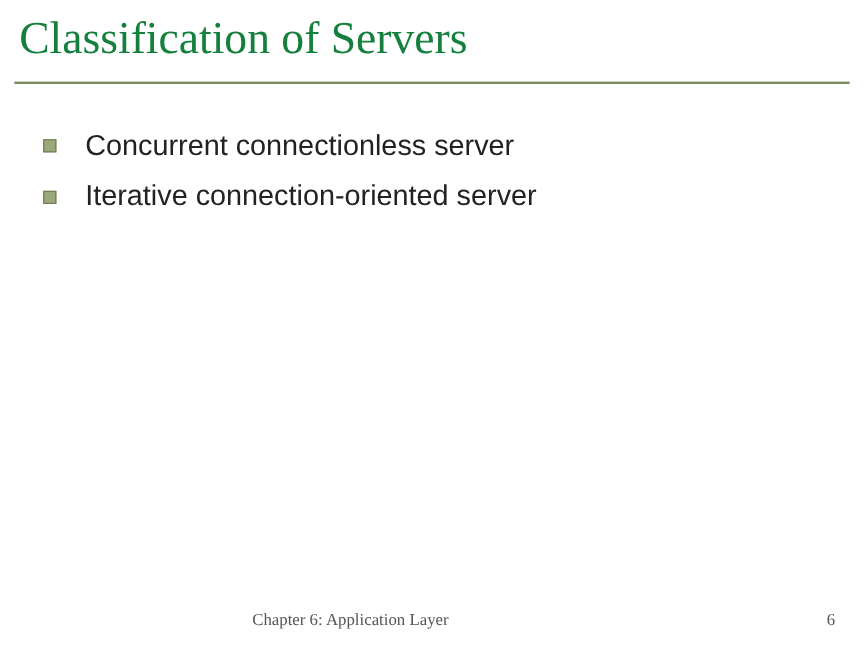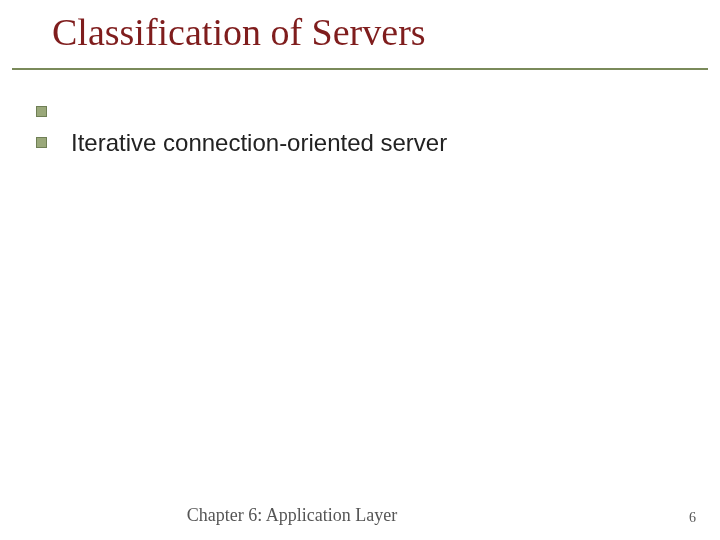--- a/index.html
+++ b/index.html
@@ -12,23 +12,22 @@
   }
   .title-block {
     border-bottom: 2px solid #7a8a5a;
     padding: 4px 4px 14px 4px;
     margin-bottom: 16px;
   }
   .title {
     font-family: Garamond, Georgia, 'Times New Roman', serif;
     font-size: 38px;
     font-weight: 400;
-    color: #7f1d1d;
+    color: #15803d;
     line-height: 1.1;
-    margin-left: 36px;
   }
   .body {
     padding: 20px 8px 0 24px;
   }
   .bullet-row {
     display: flex;
     align-items: center;
     margin-bottom: 10px;
   }
   .bullet-icon {
@@ -46,21 +45,21 @@
     line-height: 1.35;
   }
   .footer {
     position: absolute;
     left: 0;
     bottom: 14px;
     width: 584px;
     display: flex;
     justify-content: center;
     font-family: Garamond, Georgia, serif;
-    font-size: 18px;
+    font-size: 14px;
     color: #555555;
   }
   .page-number {
     position: absolute;
     right: 24px;
     bottom: 14px;
     font-family: Garamond, Georgia, serif;
     font-size: 14px;
     color: #555555;
   }
@@ -71,20 +70,21 @@
 <div class="slide">
 
   <div class="title-block">
     <h1 class="title">Classification of Servers</h1>
   </div>
 
   <div class="body">
 
     <div class="bullet-row">
       <span class="bullet-icon"></span>
+      <span class="bullet-text">Concurrent connectionless server</span>
     </div>
 
 
 
     <div class="bullet-row">
       <span class="bullet-icon"></span>
       <span class="bullet-text">Iterative connection-oriented server</span>
     </div>
 
   </div>

